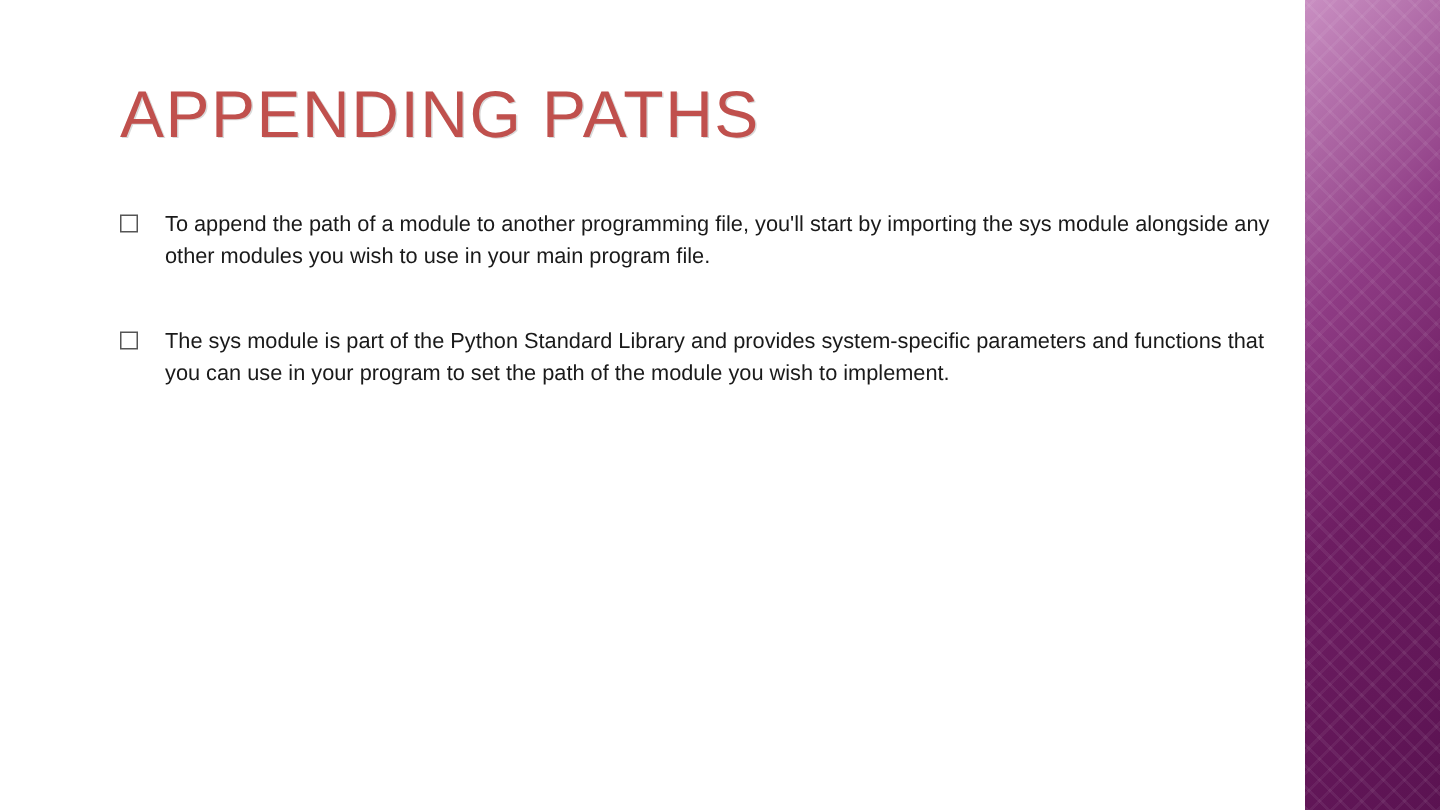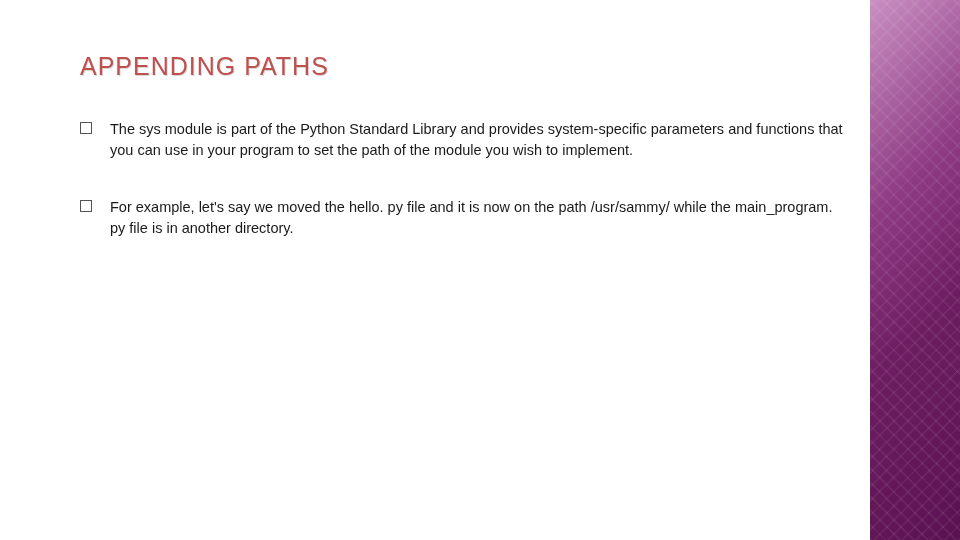--- a/index.html
+++ b/index.html
@@ -29,21 +29,21 @@
   .content {
     position: absolute;
     left: 0;
     top: 0;
     width: 870px;
     height: 540px;
     padding: 52px 20px 20px 80px;
   }
   .title {
     font-family: "Trebuchet MS", "Arial Narrow", sans-serif;
-    font-size: 25px;
+    font-size: 44px;
     letter-spacing: 1px;
     color: #c0504d;
     text-shadow: 1px 1px 0 rgba(0,0,0,0.15);
     margin-bottom: 38px;
     font-weight: 400;
   }
   .bullets {
     list-style: none;
   }
   .bullets li {
@@ -66,16 +66,16 @@
   }
 </style>
 </head>
 <body>
 
 <div class="sidebar"></div>
 
 <div class="content">
   <h1 class="title">APPENDING PATHS</h1>
   <ul class="bullets">
+    <li>To append the path of a module to another programming file, you'll start by importing the sys module alongside any other modules you wish to use in your main program file.</li>
     <li>The sys module is part of the Python Standard Library and provides system-specific parameters and functions that you can use in your program to set the path of the module you wish to implement.</li>
-    <li>For example, let's say we moved the hello. py file and it is now on the path /usr/sammy/ while the main_program. py file is in another directory.</li>
   </ul>
 </div>
 
 </body></html>

